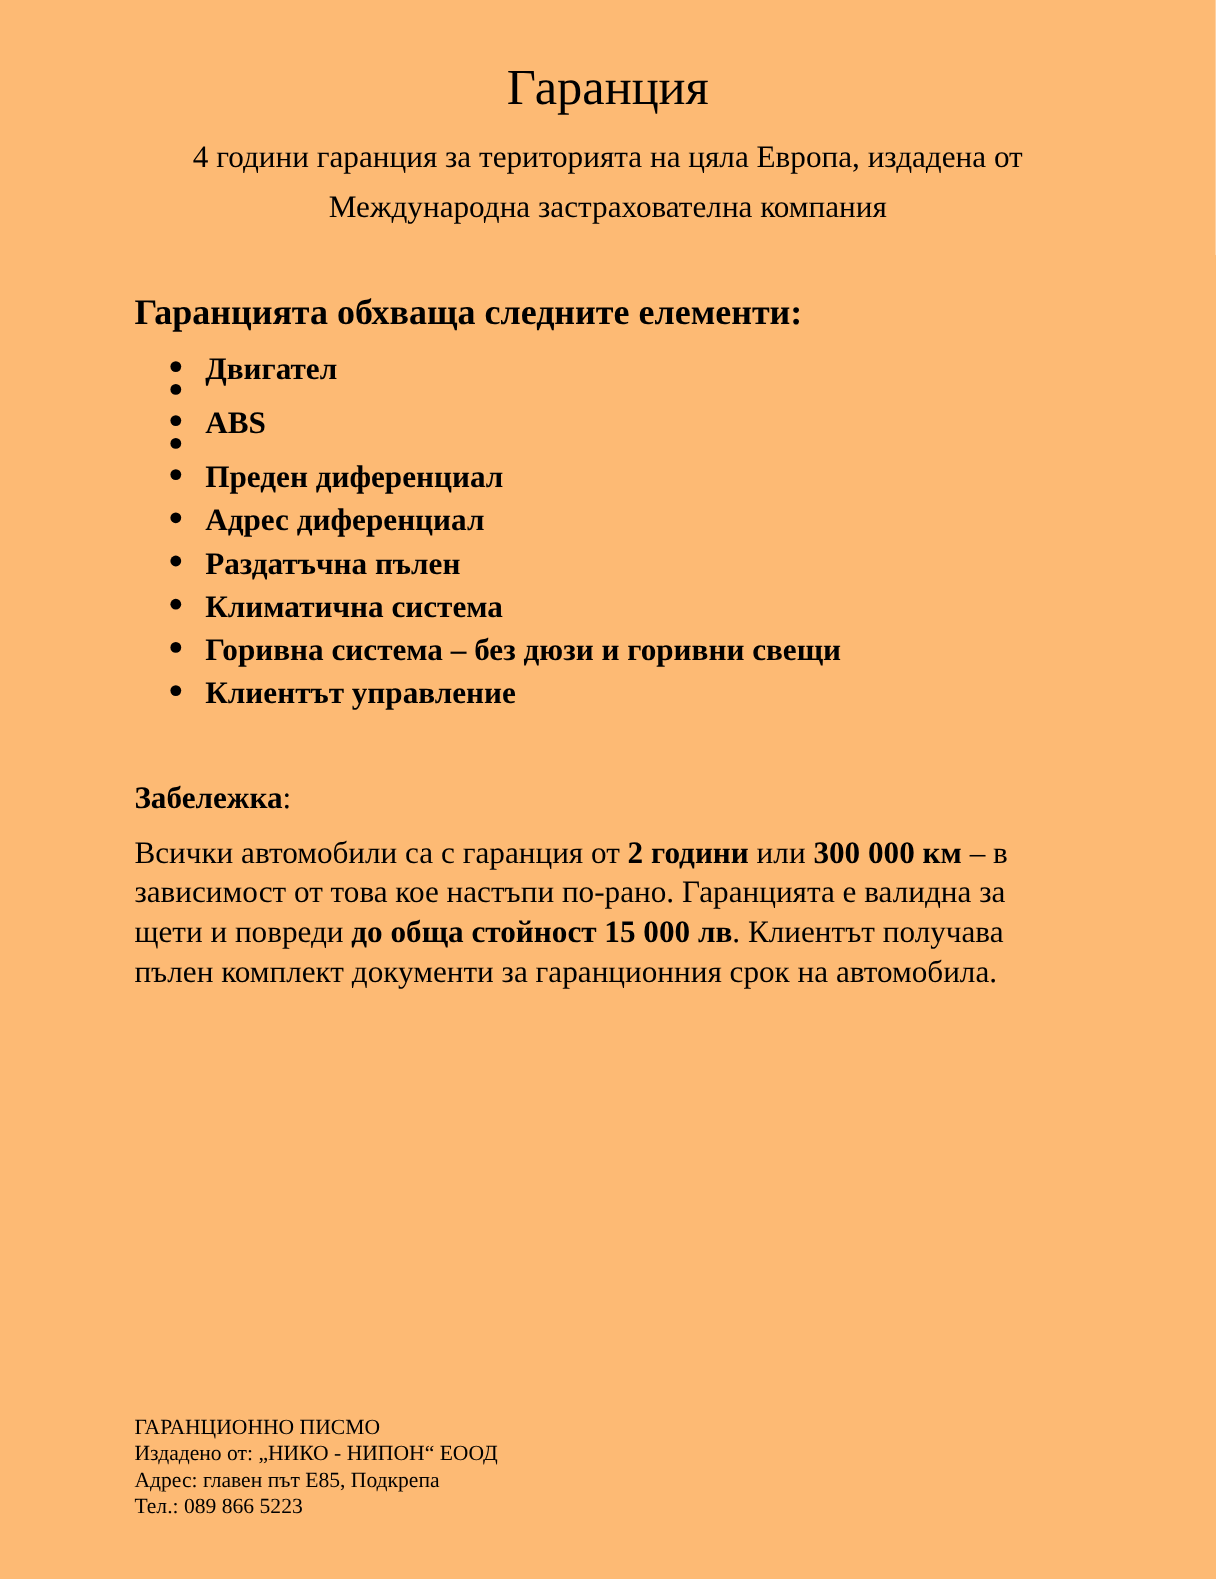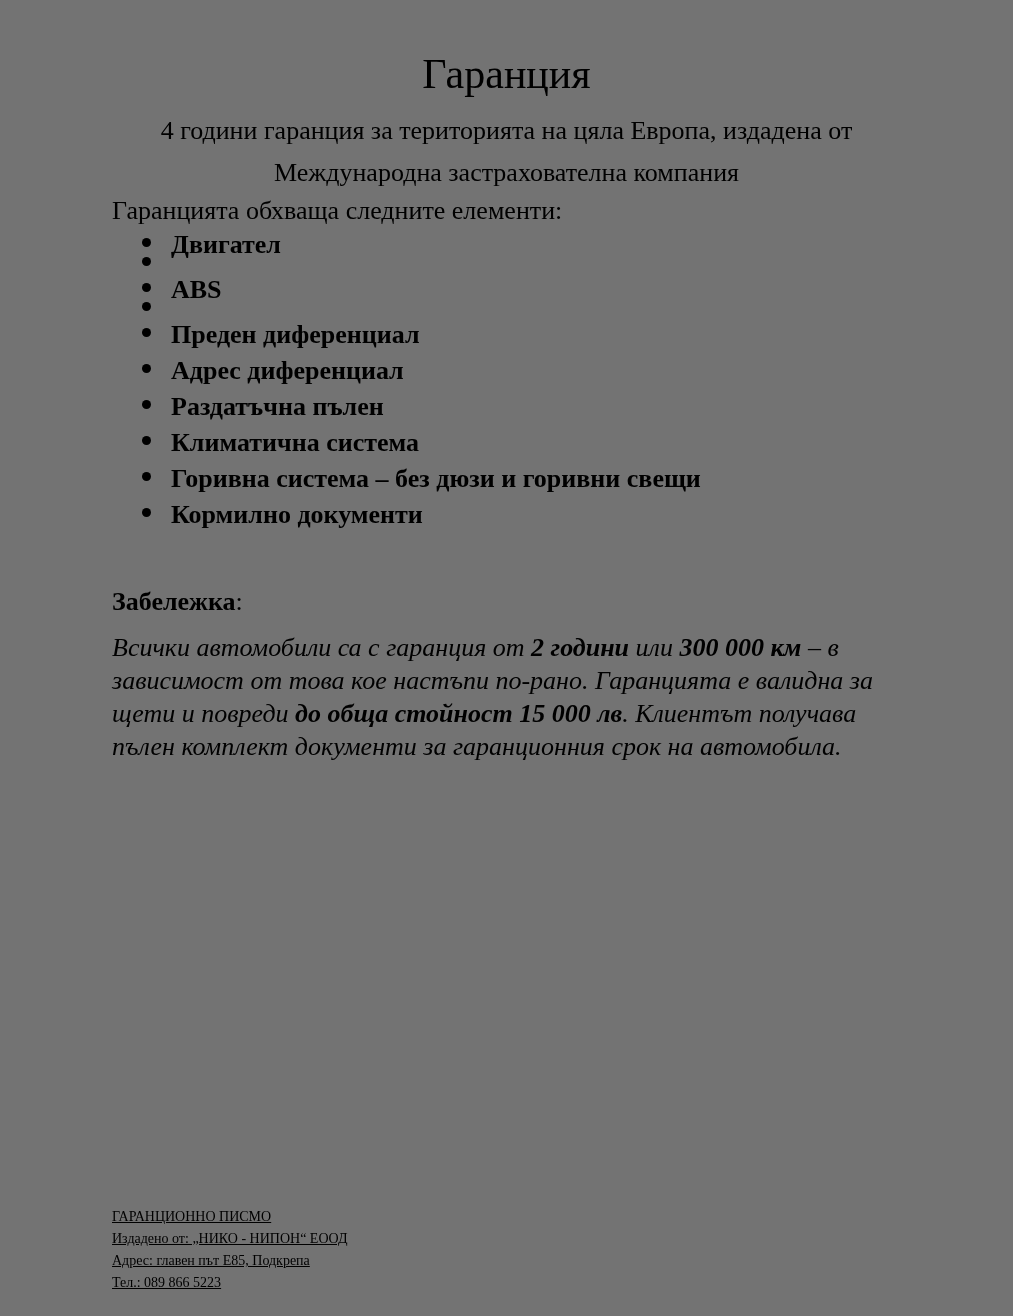--- a/index.html
+++ b/index.html
@@ -8,42 +8,45 @@
     width: 1013px;
     height: 1316px;
     font-family: "Liberation Serif", "DejaVu Serif", serif;
     color: #000000;
     overflow: hidden;
   }
   .page {
     position: relative;
     width: 1013px;
     height: 1316px;
-    background: #737373;
+    background: #fdba74;
     padding: 48px 112px 0 112px;
   }
   .doc-title {
     text-align: center;
     font-size: 42px;
     line-height: 1.25;
     font-weight: normal;
   }
   .doc-subtitle {
     margin-top: 9px;
     text-align: center;
     font-size: 26px;
     line-height: 42px;
     font-weight: normal;
   }
   .coverage-intro {
-    font-size: 26px;
+    margin-top: 50px;
+    font-size: 30px;
     line-height: 33px;
+    font-weight: bold;
   }
   .coverage-list {
     list-style: none;
+    margin-top: 13px;
     padding-left: 30px;
   }
   .coverage-list li {
     display: flex;
     align-items: baseline;
     font-size: 26px;
     line-height: 36px;
     font-weight: bold;
   }
   .bullet-dot {
@@ -61,30 +64,28 @@
     margin-top: 52px;
     font-size: 26px;
     line-height: 33px;
   }
   .note-heading .note-label { font-weight: bold; }
   .note-paragraph {
     margin-top: 13px;
     width: 778px;
     font-size: 26px;
     line-height: 33px;
-    font-style: italic;
   }
   .note-paragraph .seg-bold { font-weight: bold; }
   .doc-footer {
     position: absolute;
     left: 112px;
-    top: 1206px;
-    font-size: 14px;
+    top: 1178px;
+    font-size: 18px;
     line-height: 22px;
-    text-decoration: underline;
   }
 </style>
 </head>
 <body>
 
 <div class="page">
 
   <h1 class="doc-title">Гаранция</h1>
 
   <div class="doc-subtitle">
@@ -124,21 +125,21 @@
       <li>
         <span class="bullet-dot"></span>
         <span>Климатична система</span>
       </li>
       <li>
         <span class="bullet-dot"></span>
         <span>Горивна система – без дюзи и горивни свещи</span>
       </li>
       <li>
         <span class="bullet-dot"></span>
-        <span>Кормилно документи</span>
+        <span>Клиентът управление</span>
       </li>
     </ul>
 
   <p class="note-heading">
     <span class="note-label">Забележка</span><span>:</span>
   </p>
 
   <p class="note-paragraph"><span class="seg-normal">Всички автомобили са с гаранция от </span><span class="seg-bold">2 години</span><span class="seg-normal"> или </span><span class="seg-bold">300 000 км</span><span class="seg-normal"> – в зависимост от това кое настъпи по-рано. Гаранцията е валидна за щети и повреди </span><span class="seg-bold">до обща стойност 15 000 лв</span><span class="seg-normal">.  Клиентът получава пълен комплект документи за гаранционния срок на автомобила.</span></p>
 
   <div class="doc-footer">

